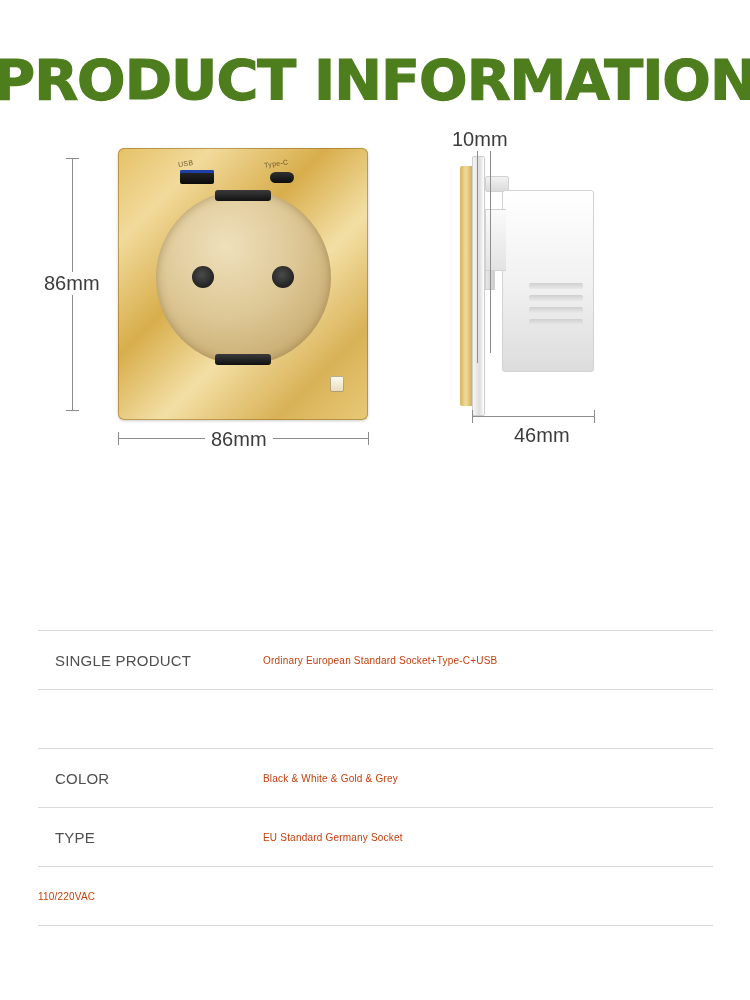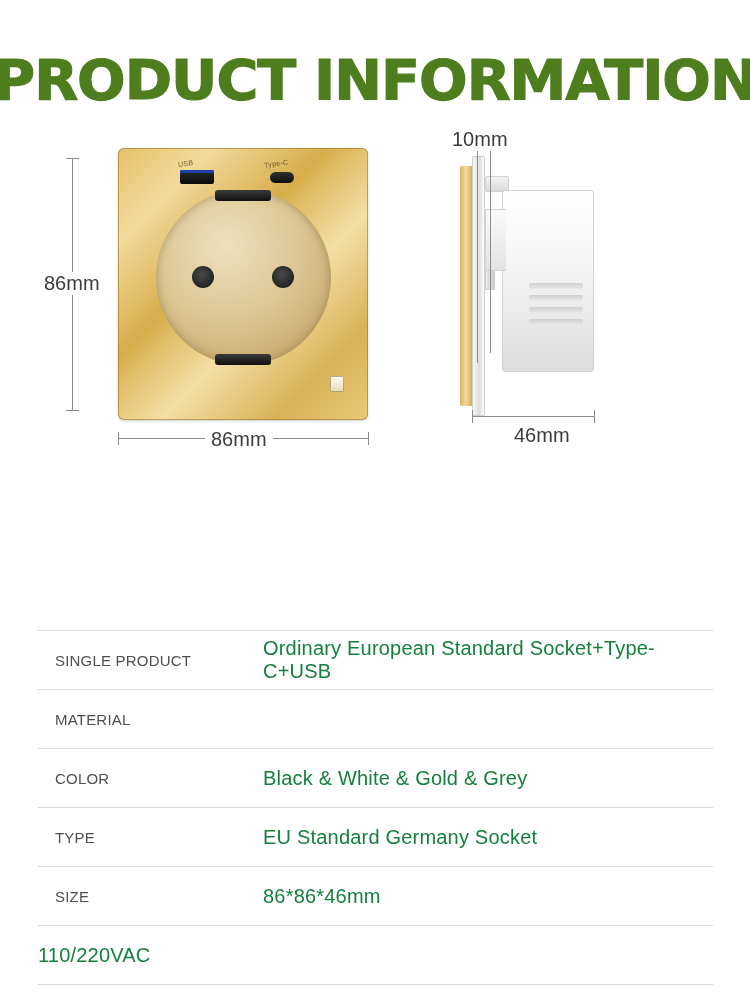--- a/index.html
+++ b/index.html
@@ -218,22 +218,22 @@
   }
   .spec-label {
     width: 225px;
     padding-left: 17px;
     font-size: 15px;
     color: #4f4f4f;
     letter-spacing: .2px;
   }
   .spec-value {
     flex: 1;
-    font-size: 20px;
-    color: #15803d;
+    font-size: 10px;
+    color: #c2410c;
     letter-spacing: .2px;
   }
 </style>
 </head>
 <body>
 
 <h1 class="title">PRODUCT INFORMATION</h1>
 
 <div class="diagram">
 
@@ -286,30 +286,25 @@
   <div class="dim-text" style="left:508px; top:286px;">46mm</div>
 
 </div>
 
 <div class="spec-table">
   <div class="spec-row">
     <div class="spec-label">SINGLE PRODUCT</div>
     <div class="spec-value">Ordinary European Standard Socket+Type-C+USB</div>
   </div>
   <div class="spec-row">
-    <div class="spec-label">MATERIAL</div>
   </div>
   <div class="spec-row">
     <div class="spec-label">COLOR</div>
     <div class="spec-value">Black &amp; White &amp; Gold &amp; Grey</div>
   </div>
   <div class="spec-row">
     <div class="spec-label">TYPE</div>
     <div class="spec-value">EU Standard Germany Socket</div>
   </div>
   <div class="spec-row">
-    <div class="spec-label">SIZE</div>
-    <div class="spec-value">86*86*46mm</div>
-  </div>
-  <div class="spec-row">
     <div class="spec-value">110/220VAC</div>
   </div>
 </div>
 
 </body></html>

